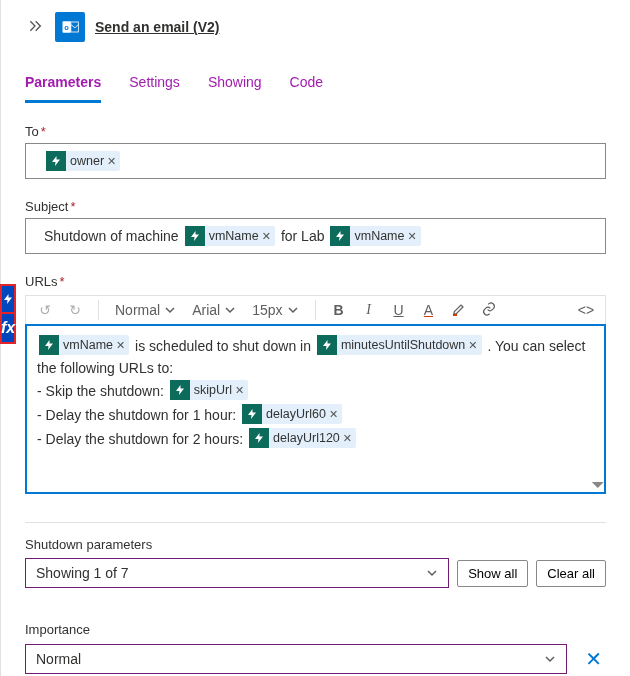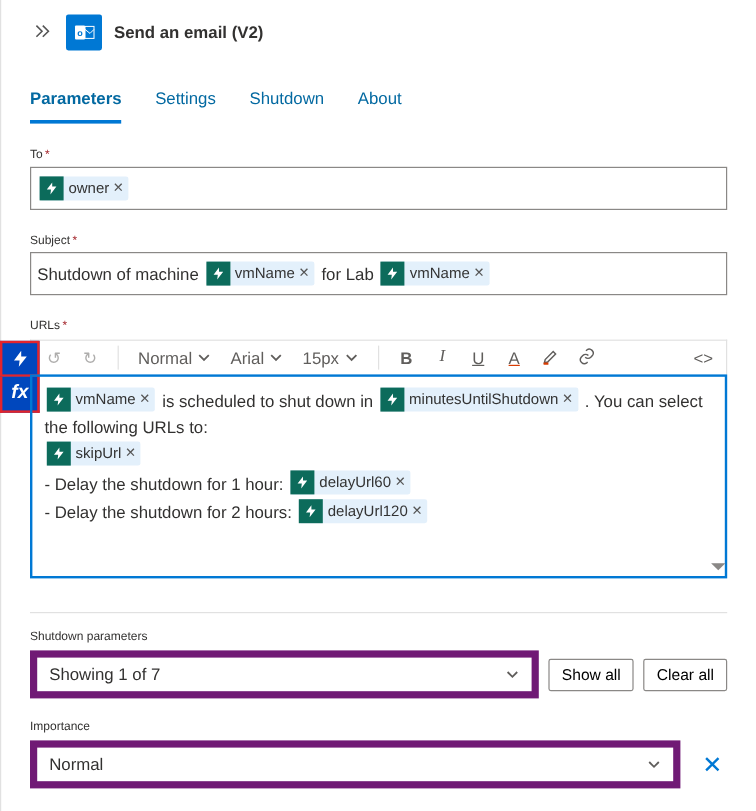--- a/index.html
+++ b/index.html
@@ -1,44 +1,44 @@
 <!DOCTYPE html>
 <html><head>
 <meta charset="utf-8">
 <style>
   * { box-sizing: border-box; font-family: "Segoe UI", Arial, sans-serif; }
   body { margin: 0; background: #fff; font-size: 14px; color: #323130; }
   .page { border-left: 1px solid #e1e1e1; padding: 0 24px 24px 24px; width: 630px; min-height:676px; position:relative;}
   .header { display: flex; align-items: center; gap: 10px; padding: 12px 0 8px 0; }
   .chev-collapse { color:#555; padding:2px;}
   .app-icon { width: 30px; height: 30px; background: #0078d4; display:flex; align-items:center; justify-content:center; color:#fff; border-radius:2px;}
-  .title { font-weight:600; font-size:14px; }
+  .title { font-weight:600; font-size:14px;text-decoration:underline; }
   .tabs { display:flex; gap:28px; border-bottom:1px solid transparent; margin-top:18px; }
-  .tab { padding:6px 0 10px 0; cursor:pointer; color:#0369a1; font-size:14px; }
+  .tab { padding:6px 0 10px 0; cursor:pointer; color:#a21caf; font-size:14px; }
   .tab.active { font-weight:600; border-bottom:3px solid #0078d4; }
-  .field-label { font-size:10px; margin-top:20px; margin-bottom:4px;}
+  .field-label { font-size:13px; margin-top:20px; margin-bottom:4px;}
   .req { color:#a4262c; margin-left:2px; }
-  .box { border:1px solid #8a8886; padding:6px 5px; min-height:34px; display:flex; align-items:center; flex-wrap:wrap; gap:4px; font-size:14px;}
+  .box { border:1px solid #8a8886; padding:6px 18px; min-height:34px; display:flex; align-items:center; flex-wrap:wrap; gap:4px; font-size:14px;}
   .pill { display:inline-flex; align-items:center; background:#e3f0fb; border-radius:2px; font-size:12.5px; padding:0 4px 0 0; margin:1px 2px; color:#333; line-height:20px;}
   .pill .p-icon { background:#0c6b5b; width:20px; height:20px; display:inline-flex; align-items:center; justify-content:center; margin-right:4px; color:#fff;}
   .pill .x { margin-left:3px; color:#555; font-size:11px;}
   .body-area { border:2px solid #0078d4; min-height:170px; padding:8px 10px; font-size:14px; line-height:1.55; position:relative;}
   .body-area .sb-handle{position:absolute;right:2px;bottom:2px;color:#8a8886;font-size:11px;transform:rotate(45deg);}
   .toolbar { display:flex; align-items:center; gap:8px; border:1px solid #e1e1e1; border-bottom:none; padding:4px 8px; margin-top:6px; color:#605e5c;}
   .toolbar .sep { width:1px; height:20px; background:#e1e1e1; margin:0 4px;}
   .toolbar .sel { display:flex; align-items:center; gap:4px; font-size:14px; padding:2px 4px;}
   .toolbar .ico { width:22px; text-align:center; font-size:14px; cursor:default;}
   .toolbar .ico.disabled{opacity:.5;}
   .side-tools { position:absolute; left:-1px; top:284px; display:flex; flex-direction:column; }
-  .side-tools .t { width:33px; height:30px; display:flex; align-items:center; justify-content:center; color:#fff; font-weight:bold; font-size:16px;}
+  .side-tools .t { width:16px; height:30px; display:flex; align-items:center; justify-content:center; color:#fff; font-weight:bold; font-size:16px;}
   .side-tools .t1 { background:#0047bd; border:2px solid #e3242b; }
   .side-tools .t2 { background:#0047bd; border:2px solid #e3242b; border-top:none; font-style:italic;}
   hr.div { border:none; border-top:1px solid #e1e1e1; margin:28px 0 0 0;}
   .adv-row { display:flex; gap:8px; align-items:center; margin-top:6px;}
-  .select-box { flex:1; border:6px solid #701a75; padding:6px 10px; display:flex; justify-content:space-between; align-items:center; font-size:14px;}
+  .select-box { flex:1; border:1px solid #701a75; padding:6px 10px; display:flex; justify-content:space-between; align-items:center; font-size:14px;}
   .small-btn { border:1px solid #8a8886; background:#fff; padding:5px 10px; font-size:13px; cursor:pointer; border-radius:2px;}
   .imp-row { display:flex; gap:14px; align-items:center; margin-top:6px;}
   .imp-row .select-box { flex:1; }
   .close-x { color:#0078d4; font-size:20px; cursor:pointer; padding:4px;}
   svg.chev{width:12px;height:12px;}
 </style>
 </head>
 <body>
 
 <div class="page">
@@ -66,22 +66,22 @@
           <rect x="13" y="6" width="9" height="12" fill="none" stroke="#fff" stroke-width="1"></rect>
           <path d="M13 9 L18 13 L22 9" fill="none" stroke="#fff" stroke-width="1"></path>
         </svg>
     </span>
     <span class="title">Send an email (V2)</span>
   </div>
 
   <div class="tabs" id="tabs">
       <div class="tab active">Parameters</div>
       <div class="tab">Settings</div>
-      <div class="tab">Shutdown</div>
-      <div class="tab">About</div>
+      <div class="tab">Showing</div>
+      <div class="tab">Code</div>
     </div>
 
   <div class="field-label"><span>To</span><span class="req">*</span></div>
   <div class="box" id="to-box">
       <span class="pill">
         <span class="p-icon">
           <svg width="12" height="12" viewBox="0 0 24 24" fill="none" stroke="#fff" stroke-width="2.5">
             <path d="M13 2 L4 14 L11 14 L10 22 L20 9 L13 9 Z" fill="#fff" stroke="none"></path>
           </svg>
         </span>
@@ -166,21 +166,21 @@
           <span class="x">✕</span>
         </span><span> is scheduled to shut down in </span><span class="pill">
           <span class="p-icon">
             <svg width="12" height="12" viewBox="0 0 24 24" fill="none" stroke="#fff" stroke-width="2.5">
               <path d="M13 2 L4 14 L11 14 L10 22 L20 9 L13 9 Z" fill="#fff" stroke="none"></path>
             </svg>
           </span>
           <span>minutesUntilShutdown </span>
           <span class="x">✕</span>
         </span><span> . You can select the following URLs to:</span></div>
-      <div><span class="pill">
+      <div><span> - Skip the shutdown: </span><span class="pill">
           <span class="p-icon">
             <svg width="12" height="12" viewBox="0 0 24 24" fill="none" stroke="#fff" stroke-width="2.5">
               <path d="M13 2 L4 14 L11 14 L10 22 L20 9 L13 9 Z" fill="#fff" stroke="none"></path>
             </svg>
           </span>
           <span>skipUrl </span>
           <span class="x">✕</span>
         </span></div>
       <div><span> - Delay the shutdown for 1 hour: </span><span class="pill">
           <span class="p-icon">
@@ -209,21 +209,21 @@
     <div class="select-box">
       <span>Showing 1 of 7</span>
       <svg class="chev" viewBox="0 0 12 12">
           <path d="M2 4l4 4 4-4" fill="none" stroke="#605e5c" stroke-width="1.5"></path>
         </svg>
     </div>
     <button class="small-btn">Show all</button>
     <button class="small-btn">Clear all</button>
   </div>
 
-  <div class="field-label" style="margin-top:18px">Importance</div>
+  <div class="field-label" style="margin-top:34px">Importance</div>
   <div class="imp-row">
     <div class="select-box">
       <span>Normal</span>
       <svg class="chev" viewBox="0 0 12 12">
           <path d="M2 4l4 4 4-4" fill="none" stroke="#605e5c" stroke-width="1.5"></path>
         </svg>
     </div>
     <span class="close-x">✕</span>
   </div>
 

